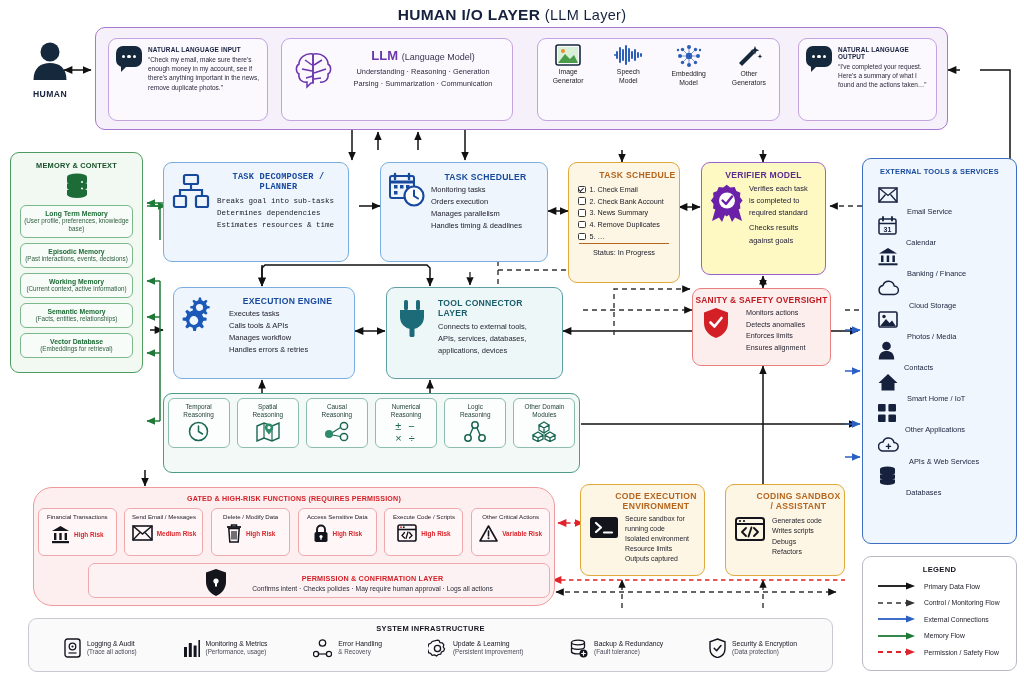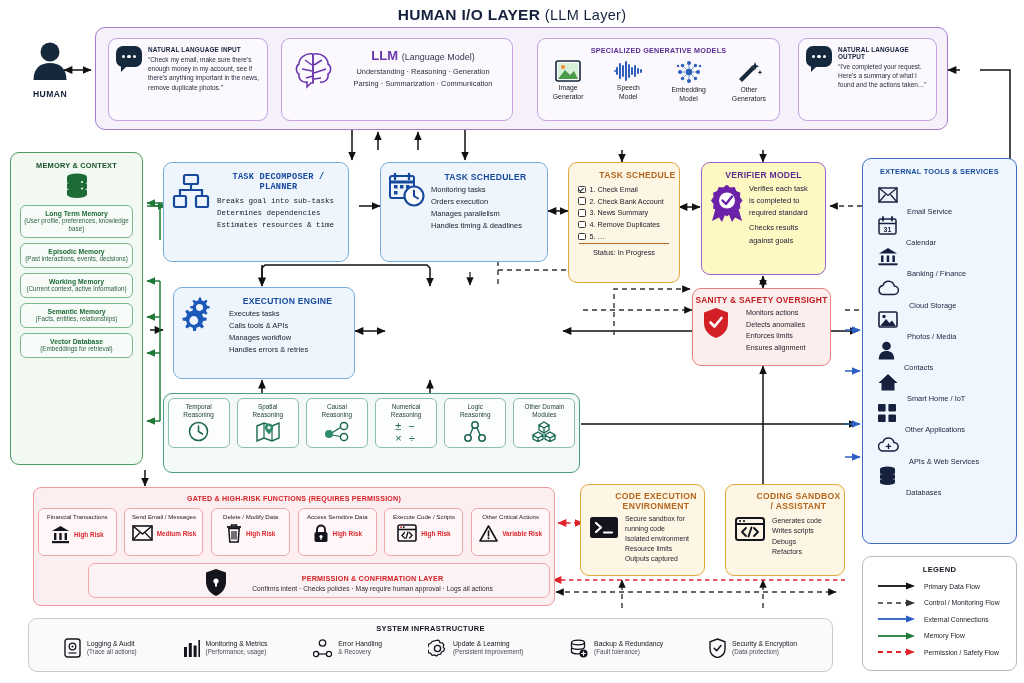--- a/index.html
+++ b/index.html
@@ -40,21 +40,21 @@
   .nl-q { font-size:6.5px; line-height:1.42; color:#2a2a3a; margin-top:2px; }
 
   #llm .llm-h { font-size:13px; font-weight:bold; color:#6b35ad; }
   #llm .llm-h span { font-size:9px; font-weight:normal; color:#3a3550; }
   #llm .llm-l { font-size:7.4px; color:#2f2b40; line-height:1.62; }
 
   .sec-h { font-size:7.2px; font-weight:bold; color:#5b2d91; text-align:center; letter-spacing:.25px; }
   .gen-col { text-align:center; font-size:6.8px; line-height:1.25; color:#222; width:54px; }
 
   
-  #mem { left:10px; top:152px; width:133px; height:313px;
+  #mem { left:10px; top:152px; width:133px; height:221px;
          background:#f2f9f3; border:1.35px solid #4e9b5f; }
   #mem .mh { font-size:7.4px; font-weight:bold; color:#17502a; text-align:center; letter-spacing:.2px; }
   .mem-item { margin:0 9px 5px 9px; background:#f7fcf8; border:1px solid #7cb88b; border-radius:6px;
               padding:4px 2px; text-align:center; }
   .mem-item b { font-size:6.8px; color:#1d6b36; display:block; }
   .mem-item span { font-size:6.3px; color:#2c5c3c; line-height:1.28; display:block; }
 
   
   .bluecard { background:#eef5fd; border:1.3px solid #7aaede; }
   .blue-t { font-size:8.6px; font-weight:bold; color:#17499c; letter-spacing:.25px; }
@@ -89,21 +89,21 @@
             background:#f2f9f6; border:1.3px solid #4e9b8a; border-radius:9px; }
   #reason .rh { font-size:7.3px; font-weight:bold; color:#1b6652; text-align:center; letter-spacing:.3px; }
   .rmod { width:62px; height:50px; background:#fbfefd; border:1px solid #8dbdb0; border-radius:6px;
           display:flex; flex-direction:column; align-items:center; justify-content:flex-start;
           padding-top:4px; }
   .rmod .lab { font-size:6.4px; line-height:1.2; text-align:center; color:#1e3b35; }
   .rmod .ic { margin-top:3px; }
 
   
   #gated { left:33px; top:487px; width:522px; height:119px;
-           background:#fdeff0; border:1.3px solid #ef9a9c; border-radius:8px; }
+           background:#fdeff0; border:1.3px solid #ef9a9c; border-radius:19px; }
   #gated .gh { font-size:7.6px; font-weight:bold; color:#d32027; text-align:center; letter-spacing:.2px;}
   #gated .gh span { font-weight:bold; font-size:7.1px; }
   .gbox { width:79px; height:48px; background:#fff7f7; border:1px solid #f0a9ab; border-radius:6px;
           padding:4px 2px 0 2px; text-align:center; }
   .gbox .t { font-size:6.1px; color:#1a1a26; line-height:1.15; }
   .gbox .r { font-size:6.4px; font-weight:bold; color:#d8262c; }
   #perm { left:88px; top:563px; width:462px; height:35px;
           background:#fdf2f3; border:1px solid #f0a9ab; border-radius:7px; }
   #perm .ph { font-size:7.2px; font-weight:bold; color:#d32027; letter-spacing:.2px; }
   #perm .pl { font-size:6.7px; color:#2a2a36; }
@@ -291,21 +291,20 @@
             <span style="font-size:13px;font-weight:bold;color:#6b35ad;">LLM</span>
             <span>(Language Model)</span>
           </div>
           <div class="llm-l" style="margin-top:3px;">Understanding  ·  Reasoning  ·  Generation</div>
           <div class="llm-l">Parsing  ·  Summarization  ·  Communication</div>
         </div>
       </div>
     </div>
 
     <div class="io-sub" id="sgm">
-      <div class="sec-h" style="padding-top:7px;">SPECIALIZED GENERATIVE MODELS</div>
       <div style="display:flex;justify-content:space-around;align-items:flex-start;margin-top:5px;">
         <div class="gen-col">
           <svg width="26" height="22" viewBox="0 0 26 22">
             <rect x="1" y="1" width="24" height="20" rx="2" fill="none" stroke="#16283c" stroke-width="1.6"></rect>
             <rect x="3" y="3" width="20" height="16" fill="#d8f0d8"></rect>
             <circle cx="8" cy="7" r="2" fill="#ef8b2c"></circle>
             <path d="M3,19 L10,10 L15,15 L19,11 L23,19 Z" fill="#4a9b4a"></path>
           </svg>
           <div>Image</div>
           <div>Generator</div>
@@ -523,20 +522,38 @@
       <div style="flex:1;">
         <div class="blue-t" style="text-align:center;">EXECUTION ENGINE</div>
         <div class="blue-l" style="margin-top:2px;">Executes tasks</div>
         <div class="blue-l">Calls tools &amp; APIs</div>
         <div class="blue-l">Manages workflow</div>
         <div class="blue-l">Handles errors &amp; retries</div>
       </div>
     </div>
   </div>
 
+  <div class="abs card tealcard" style="left:386px;top:287px;width:177px;height:92px;">
+    <div style="display:flex;gap:7px;padding:10px 8px 0 10px;">
+      <svg width="34" height="40" viewBox="0 0 34 40">
+        <g fill="#1b6b78">
+          <rect x="7" y="2" width="4" height="10" rx="1.6"></rect>
+          <rect x="19" y="2" width="4" height="10" rx="1.6"></rect>
+          <path d="M3,12 L27,12 L27,19 A12,12 0 0 1 3,19 Z"></path>
+          <rect x="12.5" y="29" width="5" height="10" rx="1.6"></rect>
+        </g>
+      </svg>
+      <div style="flex:1;">
+        <div class="teal-t">TOOL CONNECTOR LAYER</div>
+        <div class="blue-l" style="margin-top:3px;color:#1e2230;">Connects to external tools,</div>
+        <div class="blue-l" style="color:#1e2230;">APIs, services, databases,</div>
+        <div class="blue-l" style="color:#1e2230;">applications, devices</div>
+      </div>
+    </div>
+  </div>
 
   <div class="abs card redcard" style="left:692px;top:288px;width:139px;height:78px;">
     <div class="red-t" style="text-align:center;margin-top:6px;">SANITY &amp; SAFETY OVERSIGHT</div>
     <div style="display:flex;gap:16px;padding:2px 7px 0 9px;">
       <svg width="28" height="32" viewBox="0 0 28 32">
         <path d="M14,1 L26,5.5 L26,16 C26,24 20,29 14,31 C8,29 2,24 2,16 L2,5.5 Z" fill="#d32027"></path>
         <path d="M8.5,15.5 L12.5,19.5 L19.5,11" stroke="#fff" stroke-width="2.6" fill="none" stroke-linecap="round" stroke-linejoin="round"></path>
       </svg>
       <div style="flex:1;">
         <div class="blue-l" style="color:#1e1e2a;font-size:7.2px;">Monitors actions</div>

